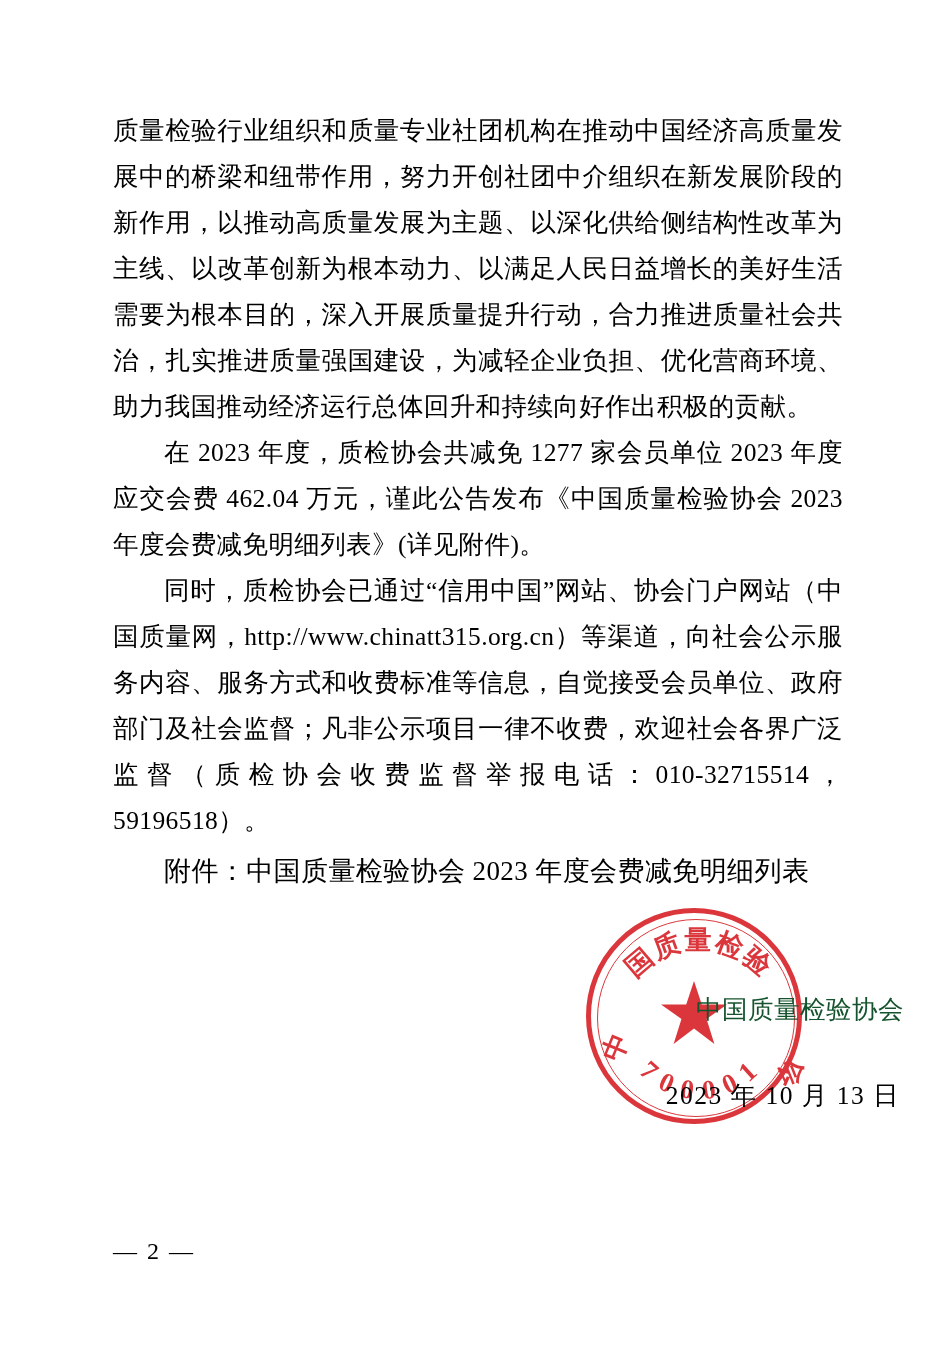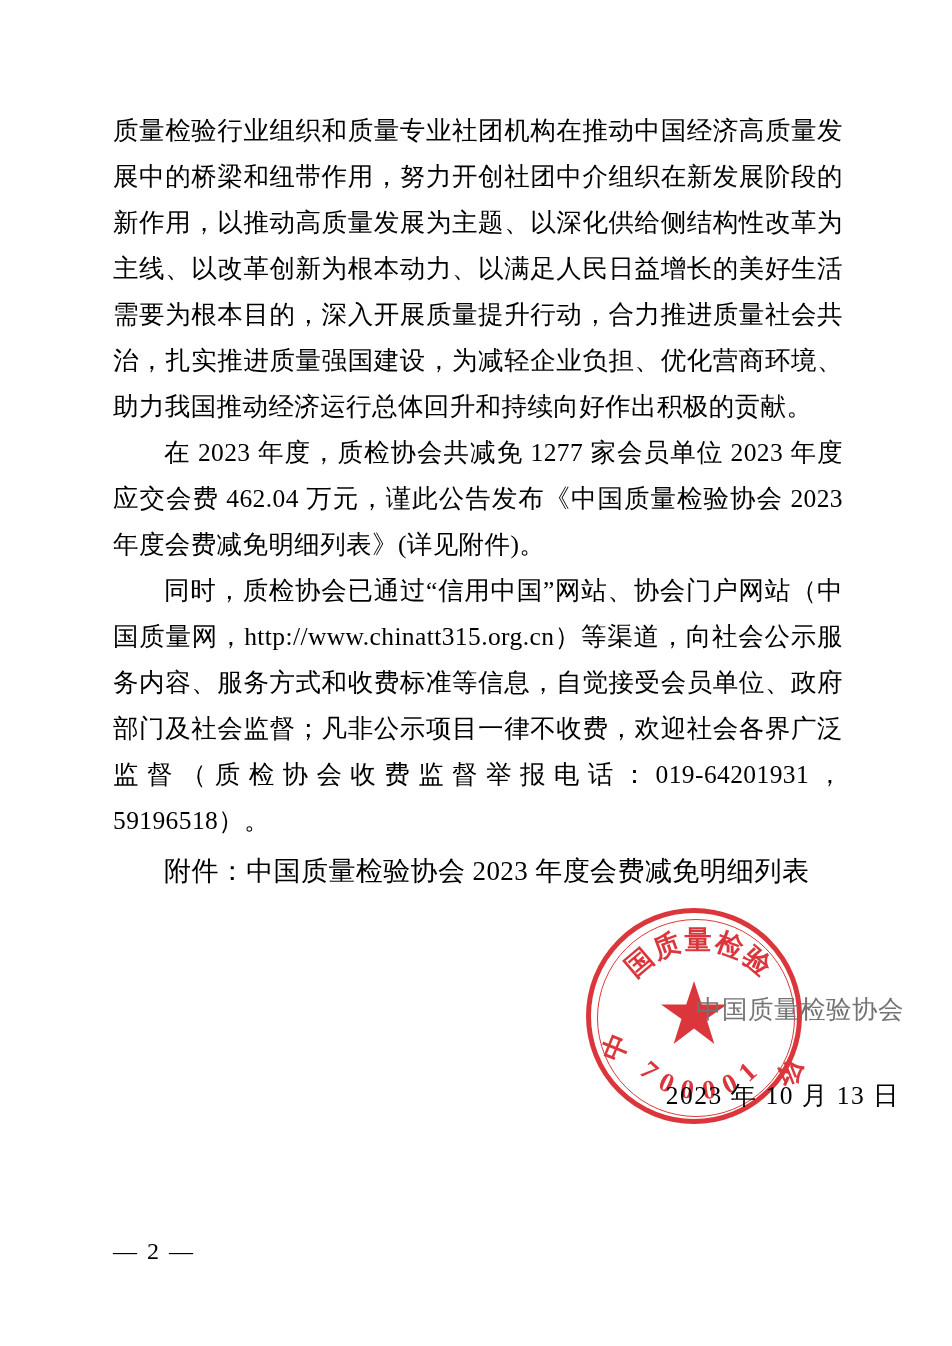--- a/index.html
+++ b/index.html
@@ -49,21 +49,21 @@
     text-indent: 51px;
     letter-spacing: 0.4px;
   }
   .sig-name {
     position: absolute;
     right: 48px;
     top: 992px;
     font-size: 25.5px;
     letter-spacing: 0.5px;
     white-space: nowrap;
-    color: #737373;
+    color: #14532d;
   }
   .sig-date {
     position: absolute;
     right: 52px;
     top: 1078px;
     font-size: 25.5px;
     letter-spacing: 1.5px;
     white-space: nowrap;
     color: #000;
   }
@@ -126,21 +126,21 @@
   }
 </style>
 </head>
 <body>
 
 <div class="page">
 
   <div class="content">
     <p class="body-par">质量检验行业组织和质量专业社团机构在推动中国经济高质量发展中的桥梁和纽带作用，努力开创社团中介组织在新发展阶段的新作用，以推动高质量发展为主题、以深化供给侧结构性改革为主线、以改革创新为根本动力、以满足人民日益增长的美好生活需要为根本目的，深入开展质量提升行动，合力推进质量社会共治，扎实推进质量强国建设，为减轻企业负担、优化营商环境、助力我国推动经济运行总体回升和持续向好作出积极的贡献。</p>
     <p class="body-par indent">在 2023 年度，质检协会共减免 1277 家会员单位 2023 年度应交会费 462.04 万元，谨此公告发布《中国质量检验协会 2023 年度会费减免明细列表》(详见附件)。</p>
-    <p class="body-par indent">同时，质检协会已通过“信用中国”网站、协会门户网站（中国质量网，http://www.chinatt315.org.cn）等渠道，向社会公示服务内容、服务方式和收费标准等信息，自觉接受会员单位、政府部门及社会监督；凡非公示项目一律不收费，欢迎社会各界广泛监督（质检协会收费监督举报电话：019-64201931，59196518）。</p>
+    <p class="body-par indent">同时，质检协会已通过“信用中国”网站、协会门户网站（中国质量网，http://www.chinatt315.org.cn）等渠道，向社会公示服务内容、服务方式和收费标准等信息，自觉接受会员单位、政府部门及社会监督；凡非公示项目一律不收费，欢迎社会各界广泛监督（质检协会收费监督举报电话：010-32715514，59196518）。</p>
     <div class="gap-small"></div>
     <p class="attachment-line">附件：中国质量检验协会 2023 年度会费减免明细列表</p>
   </div>
 
   <div class="seal">
     <div class="seal-inner-ring"></div>
     <svg class="seal-arc-text" viewBox="0 0 216 216">
       <defs>
         <path id="topArc" d="M 26,118 A 82,82 0 0 1 190,118" fill="none"></path>
         <path id="botArc" d="M 40,150 A 82,82 0 0 0 176,150" fill="none"></path>

